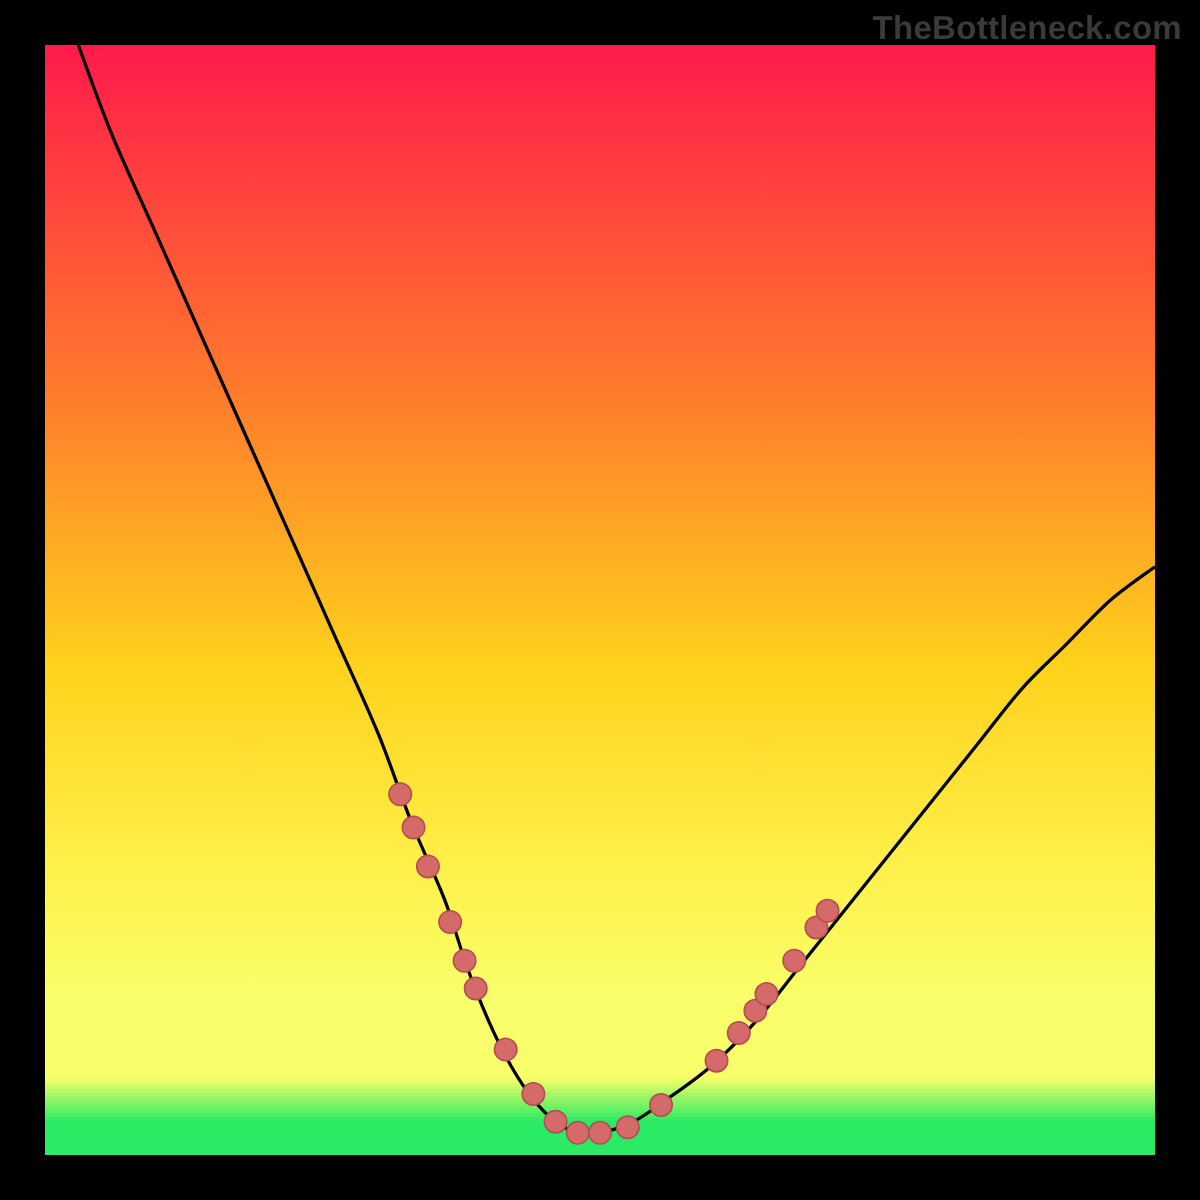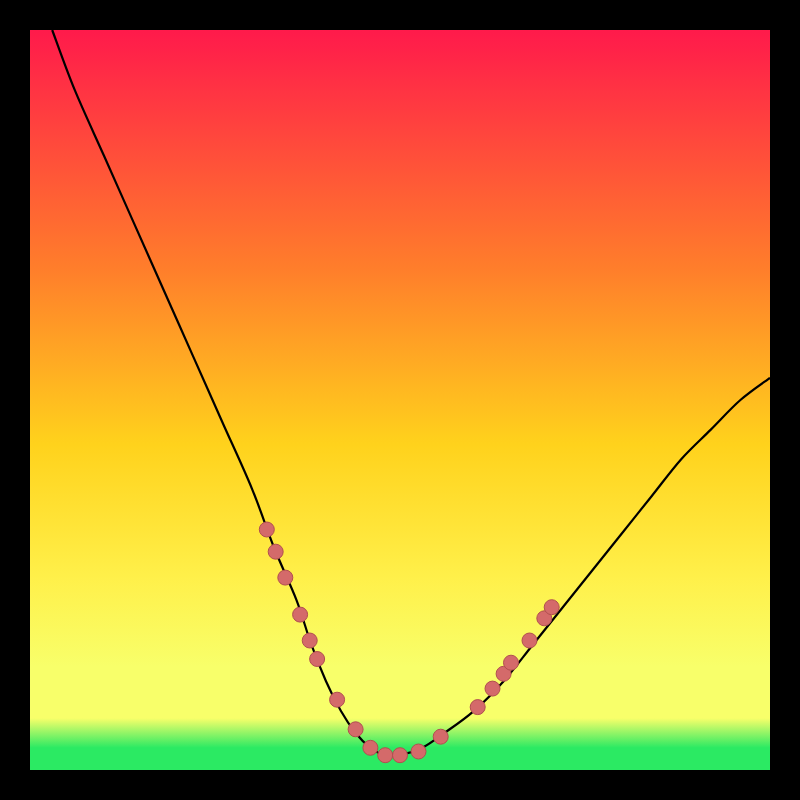--- a/index.html
+++ b/index.html
@@ -68,13 +68,14 @@
           <circle cx="447.70" cy="677.10" r="7.5" fill="#d46a6a" stroke="#b14f4f" stroke-width="1"></circle>
           <circle cx="462.50" cy="658.60" r="7.5" fill="#d46a6a" stroke="#b14f4f" stroke-width="1"></circle>
           <circle cx="473.60" cy="643.80" r="7.5" fill="#d46a6a" stroke="#b14f4f" stroke-width="1"></circle>
           <circle cx="481.00" cy="632.70" r="7.5" fill="#d46a6a" stroke="#b14f4f" stroke-width="1"></circle>
           <circle cx="499.50" cy="610.50" r="7.5" fill="#d46a6a" stroke="#b14f4f" stroke-width="1"></circle>
           <circle cx="514.30" cy="588.30" r="7.5" fill="#d46a6a" stroke="#b14f4f" stroke-width="1"></circle>
           <circle cx="521.70" cy="577.20" r="7.5" fill="#d46a6a" stroke="#b14f4f" stroke-width="1"></circle>
         </g>
       </svg>
   </div>
+  <div class="watermark">TheBottleneck.com</div>
 </div>
 
 </body></html>

